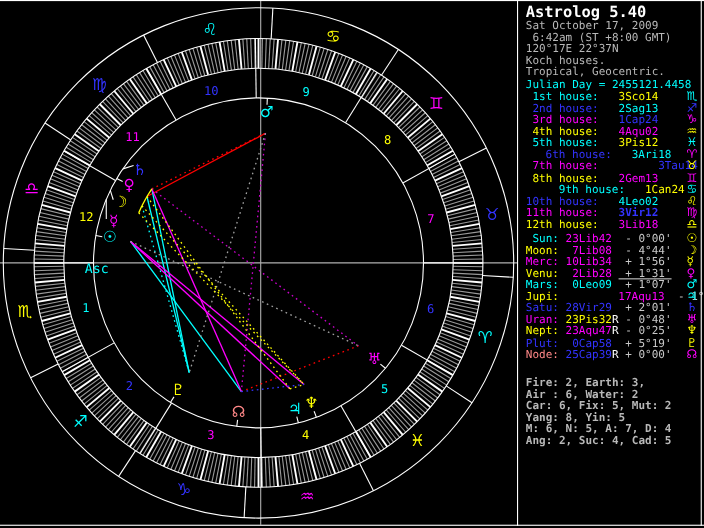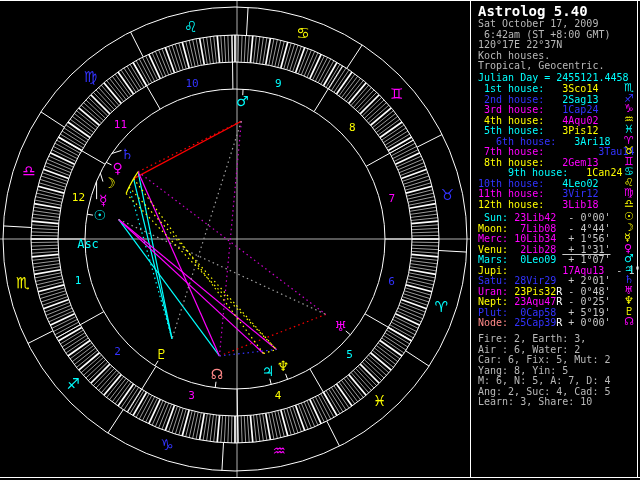--- a/index.html
+++ b/index.html
@@ -7,21 +7,21 @@
           font-family:"DejaVu Sans Mono",monospace;}
   .border{position:absolute;background:#fff;}
   #wheel{position:absolute;left:0;top:0;}
   #panel{position:absolute;left:470px;top:0;width:170px;height:388px;}
   .pre{white-space:pre;}
   #app-title{position:absolute;left:8px;top:3px;font-size:14px;font-weight:bold;color:#fff;}
   #hdr{position:absolute;left:8px;top:19px;font-size:10px;line-height:10.5px;color:#b8b8b8;}
   #julian{position:absolute;left:8px;top:72px;font-size:10px;color:#00ffff;}
   #houses{position:absolute;left:8px;top:84px;font-size:10px;line-height:10.5px;}
   #planets{position:absolute;left:8px;top:213px;font-size:10px;line-height:10.5px;}
-  #stats{position:absolute;left:8px;top:334px;font-size:10px;line-height:10.5px;color:#b8b8b8;}
+  #stats{position:absolute;left:8px;top:344px;font-size:10px;line-height:10.5px;color:#b8b8b8;font-weight:bold;}
   .row{position:relative;height:10.5px;white-space:pre;}
   .sym{position:absolute;left:146px;top:-1px;font-family:"DejaVu Sans",sans-serif;font-size:11px;}
 </style>
 </head>
 <body>
 
 <div id="window">
   <svg id="wheel" width="470" height="480">
       <line x1="412" y1="239" x2="439" y2="239" stroke="#ffffff" stroke-width="1.7"></line>
       <line x1="411.97304204268124" y1="235.91092406060082" x2="438.9689298119038" y2="235.43970908679415" stroke="#9a9a9a" stroke-width="1"></line>
@@ -498,21 +498,21 @@
         <div class="row"><span style="color: rgb(0, 255, 255);"> 1st house:</span><span>   </span><span style="color: rgb(255, 255, 0);">3Sco14</span><span class="sym" style="color: rgb(0, 255, 255);">♏</span></div>
         <div class="row"><span style="color: rgb(51, 51, 255);"> 2nd house:</span><span>   </span><span style="color: rgb(0, 255, 255);">2Sag13</span><span class="sym" style="color: rgb(51, 51, 255);">♐</span></div>
         <div class="row"><span style="color: rgb(255, 0, 255);"> 3rd house:</span><span>   </span><span style="color: rgb(51, 51, 255);">1Cap24</span><span class="sym" style="color: rgb(255, 0, 255);">♑</span></div>
         <div class="row"><span style="color: rgb(255, 255, 0);"> 4th house:</span><span>   </span><span style="color: rgb(255, 0, 255);">4Aqu02</span><span class="sym" style="color: rgb(255, 255, 0);">♒</span></div>
         <div class="row"><span style="color: rgb(0, 255, 255);"> 5th house:</span><span>   </span><span style="color: rgb(255, 255, 0);">3Pis12</span><span class="sym" style="color: rgb(0, 255, 255);">♓</span></div>
         <div class="row"><span style="color: rgb(51, 51, 255); margin-left: 12px;"> 6th house:</span><span>   </span><span style="color: rgb(0, 255, 255);">3Ari18</span><span class="sym" style="color: rgb(255, 0, 255);">♈</span></div>
         <div class="row"><span style="color: rgb(255, 0, 255);"> 7th house:</span><span>   </span><span style="color: rgb(51, 51, 255); margin-left: 36px;">3Tau14</span><span class="sym" style="color: rgb(255, 255, 0);">♉</span></div>
         <div class="row"><span style="color: rgb(255, 255, 0);"> 8th house:</span><span>   </span><span style="color: rgb(255, 0, 255);">2Gem13</span><span class="sym" style="color: rgb(255, 0, 255);">♊</span></div>
         <div class="row"><span style="color: rgb(0, 255, 255); margin-left: 24px;"> 9th house:</span><span>   </span><span style="color: rgb(255, 255, 0);">1Can24</span><span class="sym" style="color: rgb(0, 255, 255);">♋</span></div>
         <div class="row"><span style="color: rgb(51, 51, 255);">10th house:</span><span>   </span><span style="color: rgb(0, 255, 255); text-align: right;">4Leo02</span><span class="sym" style="color: rgb(255, 255, 0);">♌</span></div>
-        <div class="row"><span style="color: rgb(255, 0, 255);">11th house:</span><span>   </span><span style="color: rgb(51, 51, 255);">3Vir12</span><span class="sym" style="color: rgb(255, 0, 255);">♍</span></div>
+        <div class="row"><span style="color: rgb(255, 0, 255);">11th house:</span><span>   </span><span style="color: rgb(51, 51, 255); font-weight: bold;">3Vir12</span><span class="sym" style="color: rgb(255, 0, 255);">♍</span></div>
         <div class="row"><span style="color: rgb(255, 255, 0);">12th house:</span><span>   </span><span style="color: rgb(255, 0, 255);">3Lib18</span><span class="sym" style="color: rgb(255, 255, 0);">♎</span></div>
       </div>
     <div id="planets">
         <div class="row"><span style="color: rgb(0, 255, 255);"> Sun:</span><span> </span><span style="color: rgb(255, 0, 255);">23Lib42</span><span style="color: rgb(255, 255, 255);"> </span><span style="color: rgb(200, 200, 200);"> - 0°00'</span><span class="sym" style="color: rgb(255, 255, 0);">☉</span></div>
         <div class="row"><span style="color: rgb(255, 255, 0);">Moon:</span><span> </span><span style="color: rgb(255, 0, 255);"> 7Lib08</span><span style="color: rgb(255, 255, 255);"> </span><span style="color: rgb(200, 200, 200);"> - 4°44'</span><span class="sym" style="color: rgb(255, 255, 0);">☽</span></div>
         <div class="row"><span style="color: rgb(255, 0, 255);">Merc:</span><span> </span><span style="color: rgb(255, 0, 255);">10Lib34</span><span style="color: rgb(255, 255, 255);"> </span><span style="color: rgb(200, 200, 200);"> + 1°56'</span><span class="sym" style="color: rgb(255, 255, 0);">☿</span></div>
         <div class="row"><span style="color: rgb(255, 255, 0);">Venu:</span><span> </span><span style="color: rgb(255, 0, 255);"> 2Lib28</span><span style="color: rgb(255, 255, 255);"> </span><span style="color: rgb(200, 200, 200); text-decoration: underline;"> + 1°31'</span><span class="sym" style="color: rgb(255, 0, 255);">♀</span></div>
         <div class="row"><span style="color: rgb(0, 255, 255);">Mars:</span><span> </span><span style="color: rgb(0, 255, 255);"> 0Leo09</span><span style="color: rgb(255, 255, 255);"> </span><span style="color: rgb(200, 200, 200);"> + 1°07'</span><span class="sym" style="color: rgb(0, 255, 255);">♂</span></div>
         <div class="row"><span style="color: rgb(255, 255, 0);">Jupi:</span><span> </span><span style="color: rgb(255, 0, 255); margin-left: 48px;">17Aqu13</span><span style="color: rgb(255, 255, 255);"> </span><span style="color: rgb(200, 200, 200);"> - 1°03'</span><span class="sym" style="color: rgb(0, 255, 255);">♃</span></div>
         <div class="row"><span style="color: rgb(51, 51, 255);">Satu:</span><span> </span><span style="color: rgb(51, 51, 255);">28Vir29</span><span style="color: rgb(255, 255, 255);"> </span><span style="color: rgb(200, 200, 200);"> + 2°01'</span><span class="sym" style="color: rgb(51, 51, 255);">♄</span></div>
@@ -521,21 +521,20 @@
         <div class="row"><span style="color: rgb(51, 51, 255);">Plut:</span><span> </span><span style="color: rgb(51, 51, 255); margin-top: 45px;"> 0Cap58</span><span style="color: rgb(255, 255, 255);"> </span><span style="color: rgb(200, 200, 200);"> + 5°19'</span><span class="sym" style="color: rgb(255, 255, 0);">♇</span></div>
         <div class="row"><span style="color: rgb(255, 136, 136);">Node:</span><span> </span><span style="color: rgb(51, 51, 255);">25Cap39</span><span style="color: rgb(255, 255, 255);">R</span><span style="color: rgb(200, 200, 200);"> + 0°00'</span><span class="sym" style="color: rgb(255, 0, 255);">☊</span></div>
       </div>
     <div id="stats">
       <div class="pre">Fire: 2, Earth: 3,</div>
       <div class="pre">Air : 6, Water: 2</div>
       <div class="pre">Car: 6, Fix: 5, Mut: 2</div>
       <div class="pre">Yang: 8, Yin: 5</div>
       <div class="pre">M: 6, N: 5, A: 7, D: 4</div>
       <div class="pre">Ang: 2, Suc: 4, Cad: 5</div>
-      <div class="pre">Learn: 3, Share: 10</div>
     </div>
   </div>
 
   <div class="border" style="left:0;top:0;width:640px;height:1px;"></div>
   <div class="border" style="left:0;top:477px;width:640px;height:1px;"></div>
   <div class="border" style="left:637px;top:0;width:1px;height:478px;"></div>
   <div class="border" style="left:470px;top:0;width:1px;height:478px;"></div>
 </div>
 
 </body></html>

